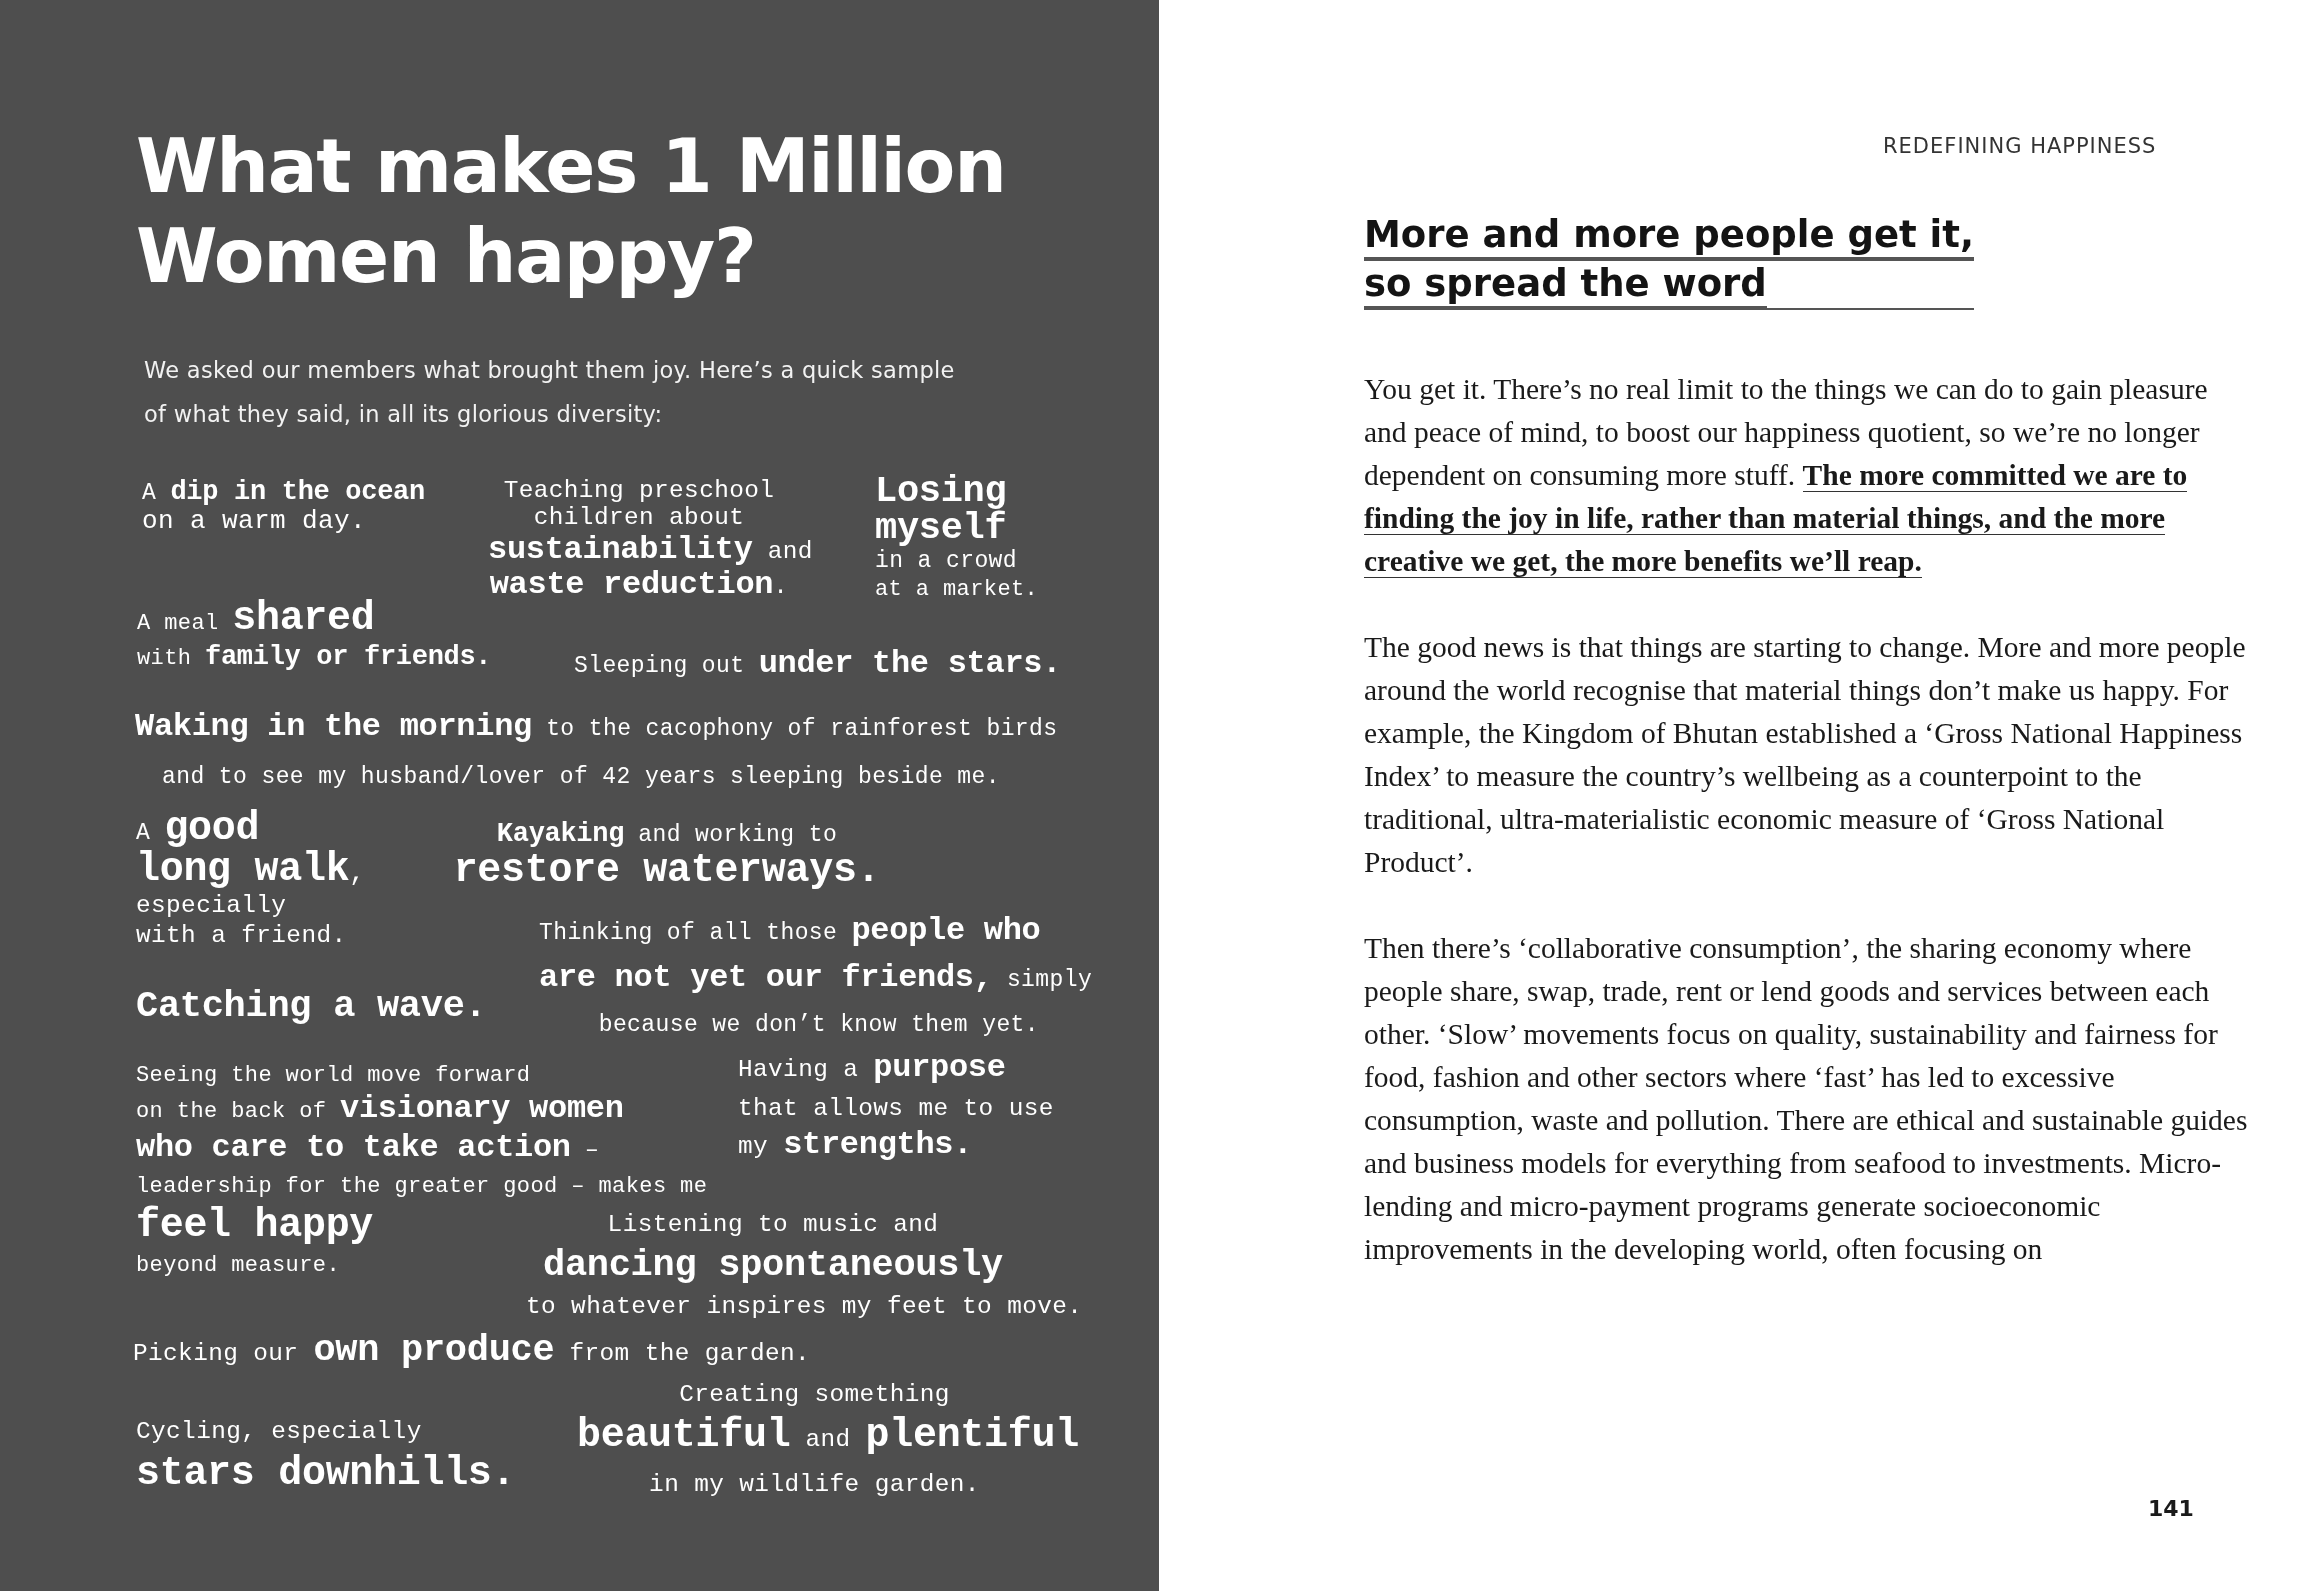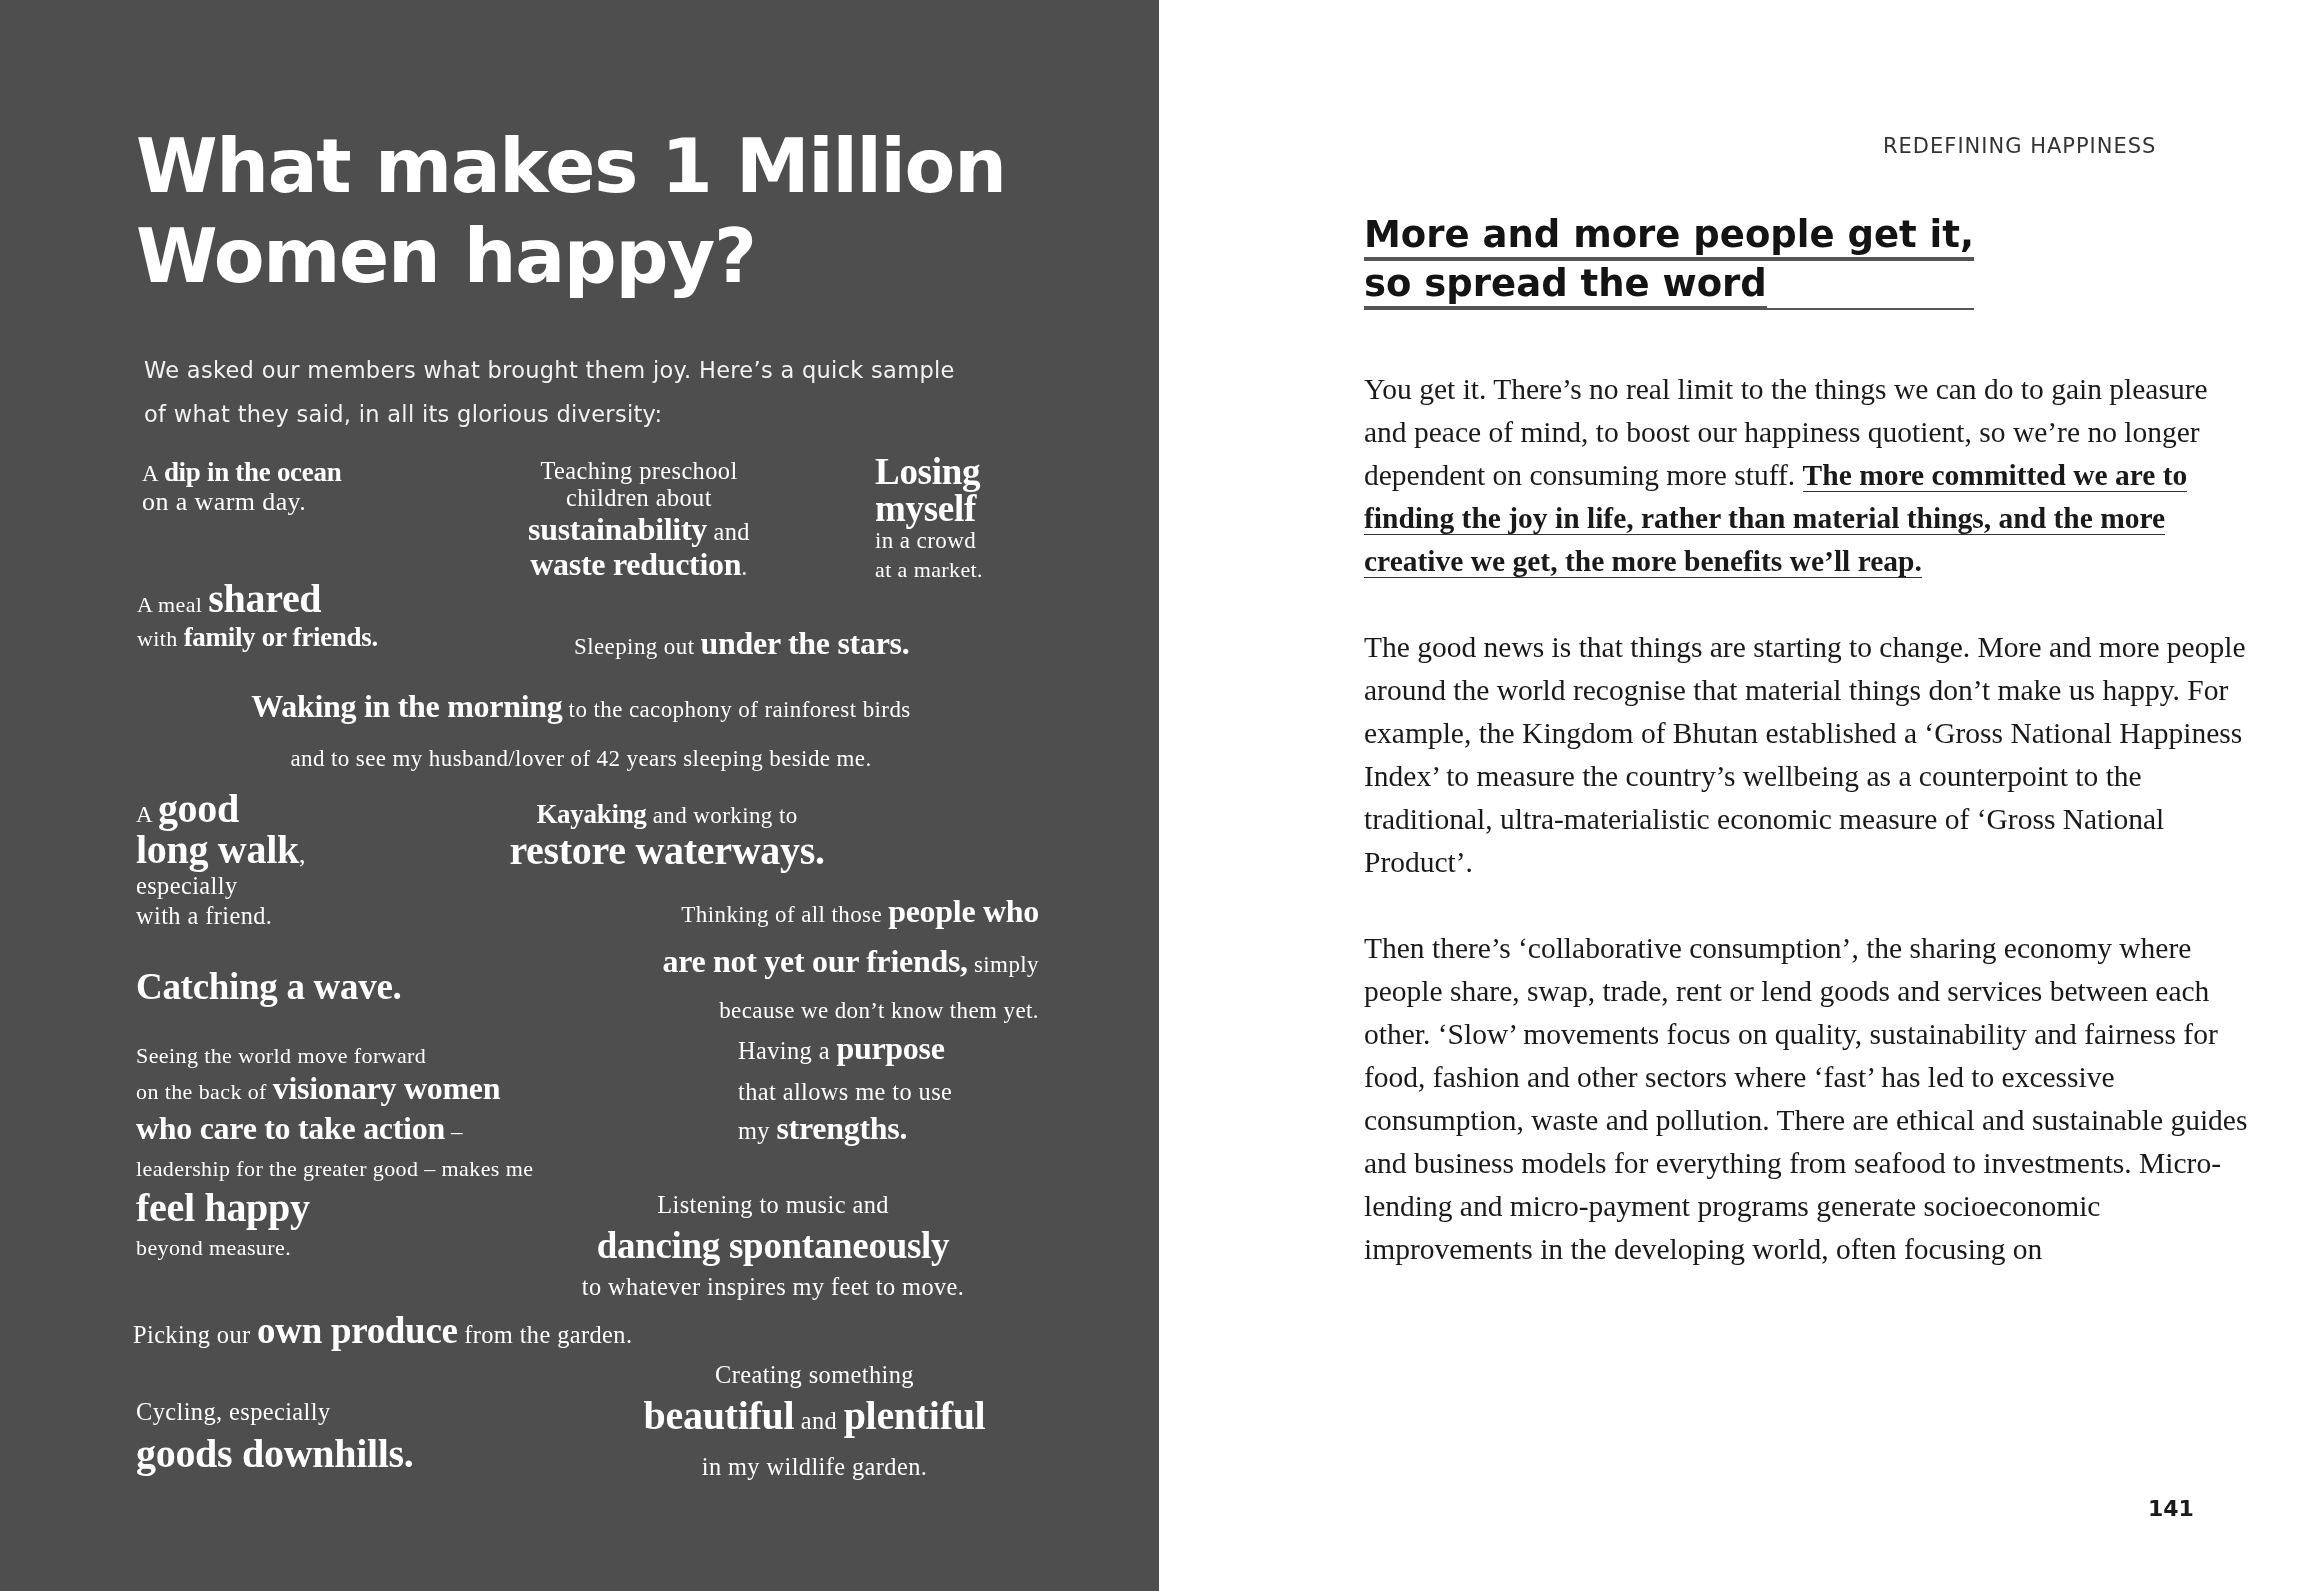--- a/index.html
+++ b/index.html
@@ -20,22 +20,22 @@
     position: absolute; left: 136px; top: 121px; margin: 0;
     font-family: "DejaVu Sans", sans-serif; font-weight: bold;
     font-size: 74px; line-height: 90px; letter-spacing: -1.3px; color: #fff;
   }
   .intro {
     position: absolute; left: 136px; top: 340px; width: 930px; margin: 8px;
     font-family: "DejaVu Sans", sans-serif; font-size: 22.5px; line-height: 44px;
     color: #f2f2f2; letter-spacing: 0.3px;
   }
   .q {
-    position: absolute; font-family: Liberation Serif, serif; color: #fff;
-    line-height: 1.12; white-space: nowrap;
+    position: absolute; font-family: Liberation Mono, monospace; color: #fff;
+    line-height: 1.12; white-space: nowrap; margin-top: 20px;
   }
   .q .n { font-size: 23px; font-weight: normal; letter-spacing: 0.4px; }
   .q .b { font-weight: bold; letter-spacing: -0.3px; }
   .s40 { font-size: 27px; } .s48 { font-size: 32px; } .s56 { font-size: 37px; } .s62 { font-size: 40px; }
   .center { text-align: center; }
   .right { text-align: right; }
   .line { display: block; }
 
   .running-head {
     position: absolute; left: 724px; top: 108px;
@@ -150,21 +150,21 @@
     <span class="line b s56">dancing spontaneously</span>
     <span class="line n" style="font-size:24.4px">to whatever inspires my feet to move.</span>
   </div>
 
   <div class="q" style="left:133px; top:1310px;">
     <span class="n" style="font-size:24.4px">Picking our </span><span class="b s56">own produce</span><span class="n" style="font-size:24.4px"> from the garden.</span>
   </div>
 
   <div class="q" style="left:136px; top:1391px; line-height:42px;">
     <span class="line n" style="font-size:24.4px">Cycling, especially</span>
-    <span class="line b s62">goods downhills.</span>
+    <span class="line b s62">stars downhills.</span>
   </div>
 
   <div class="q center" style="left:577px; top:1354px; width:475px; line-height:41px;">
     <span class="line n" style="font-size:24.4px">Creating something</span>
     <span class="line"><span class="b s62">beautiful</span><span class="n" style="font-size:24.4px"> and </span><span class="b s62">plentiful</span></span>
     <span class="line n" style="font-size:24.4px">in my wildlife garden.</span>
   </div>
 </div>
 
 <div class="right-page">

